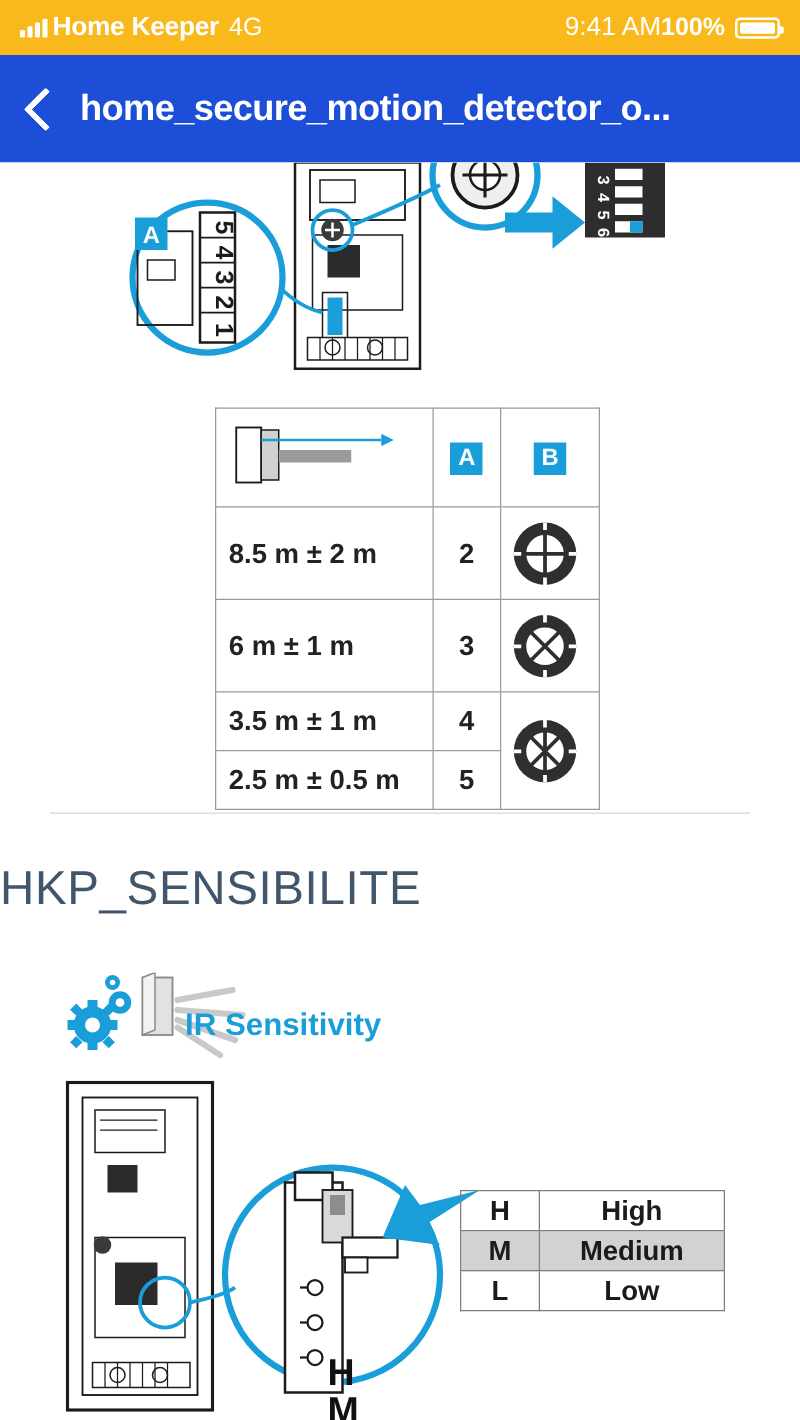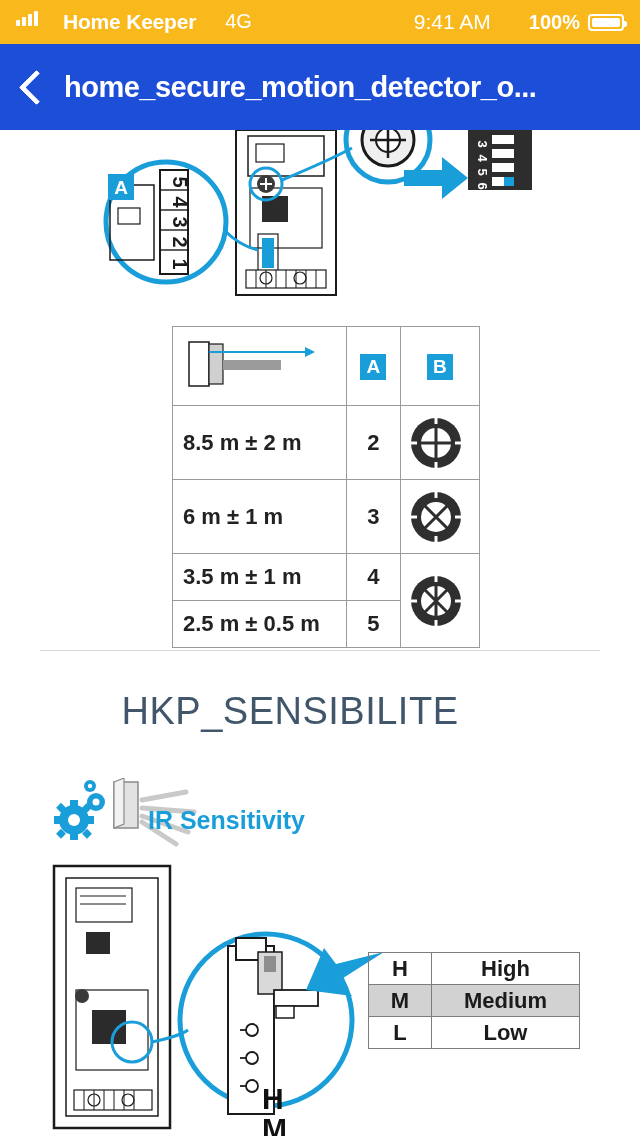--- a/index.html
+++ b/index.html
@@ -25,21 +25,22 @@
     height: 44px;
     background: #f9b81c;
     display: flex;
     align-items: center;
     padding: 0 16px;
     box-sizing: border-box;
     color: #ffffff;
   }
   .sb-left {
     display: flex;
-    gap: 25px;
+    align-items: center;
+    gap: 4px;
     flex: 0 0 auto;
   }
   .signal {
     display: flex;
     align-items: flex-end;
     gap: 2px;
     height: 16px;
   }
   .signal i {
     display: block;
@@ -59,21 +60,20 @@
     text-align: right;
     font-size: 21px;
     font-weight: 400;
     margin-left: -28px;
   }
   .sb-right {
     display: flex;
     align-items: center;
     gap: 8px;
     flex: 0 0 auto;
-    margin-left: 38px;
   }
   .batt-pct { font-size: 20px; font-weight: 600; }
   .batt {
     position: relative;
     width: 36px;
     height: 17px;
     border: 2px solid #ffffff;
     border-radius: 4px;
     box-sizing: border-box;
   }
@@ -189,21 +189,20 @@
     width: 560px;
     height: 1px;
     background: #d8d8d8;
   }
 
   .section-title {
     position: absolute;
     top: 560px;
     left: 0;
     width: 580px;
-    text-align: center;
     font-size: 38px;
     color: #41566b;
     letter-spacing: 0.5px;
   }
 
   .irlabel {
     position: absolute;
     left: 148px;
     top: 676px;
     font-size: 25px;

